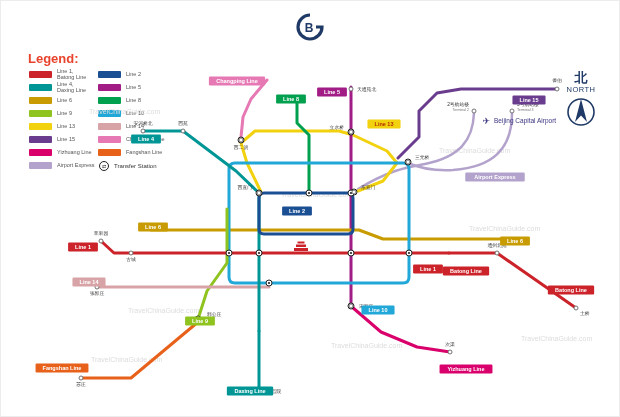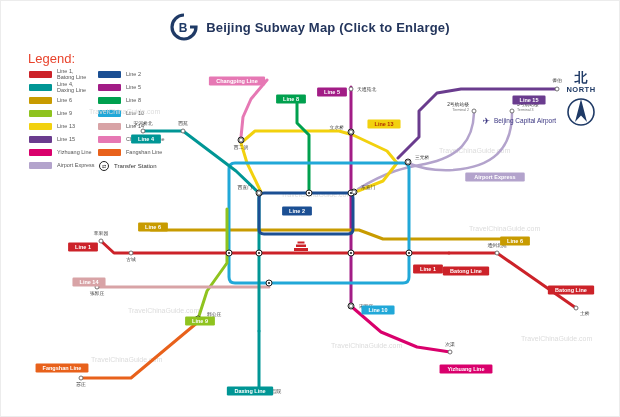--- a/index.html
+++ b/index.html
@@ -2,52 +2,51 @@
 <html><head>
 <meta charset="utf-8">
 <style>
   html,body{margin:0;padding:0;background:#fff;}
   #stage{position:relative;width:620px;height:417px;background:#fff;overflow:hidden;
          font-family:"Liberation Sans",sans-serif;border:1px solid #ececec;box-sizing:border-box;}
   
   #titlebar{position:absolute;top:12px;left:0;width:100%;display:flex;justify-content:center;align-items:center;gap:8px;}
   #title{font-size:13px;color:#23355c;font-weight:bold;letter-spacing:.2px;}
   
-  #legend-heading{position:absolute;left:27px;top:50px;font-size:13px;font-weight:normal;color:#e8432c;}
+  #legend-heading{position:absolute;left:27px;top:50px;font-size:13px;font-weight:bold;color:#e8432c;}
   .leg-col{position:absolute;top:67px;}
   #leg-col1{left:28px;}
   #leg-col2{left:97px;}
   .leg-row{display:flex;align-items:center;height:13px;}
   .leg-swatch{width:23px;height:7px;border-radius:1px;flex:0 0 auto;}
   .leg-label{font-size:5.5px;color:#555;margin-left:5px;white-space:pre-line;line-height:1.05;}
   .leg-transfer-icon{width:8px;height:8px;border:1px solid #222;border-radius:50%;
       font-size:5px;line-height:8px;text-align:center;color:#222;flex:0 0 auto;margin-left:1px;}
   .leg-transfer-label{font-size:6px;color:#333;margin-left:5px;}
   
   #note{position:absolute;left:29px;top:296px;color:#e8432c;}
   #note-heading{font-size:13px;font-weight:bold;margin-bottom:3px;}
   .note-line{font-size:6.3px;line-height:1.4;}
   
   #north{position:absolute;right:16px;top:70px;text-align:center;color:#1f3a66;width:44px;}
   #north-hanzi{font-size:13px;font-weight:bold;line-height:1;}
-  #north-label{font-size:7.5px;font-weight:bold;letter-spacing:.5px;margin-top:1px;}
+  #north-label{font-size:7.5px;font-weight:normal;letter-spacing:.5px;margin-top:1px;}
   svg{position:absolute;left:0;top:0;}
   text{font-family:"Liberation Sans",sans-serif;}
 </style>
 </head>
 <body>
 
 <div id="stage">
 
   <div id="titlebar">
     <svg width="28" height="28" viewBox="0 0 28 28" style="position:static">
       <path d="M14,2 A12,12 0 1 0 26,14 L20,14" fill="none" stroke="#1f3a66" stroke-width="3.2"></path>
       <text x="13" y="19" text-anchor="middle" font-size="12" font-weight="bold" fill="#1f3a66">B</text>
     </svg>
-    <span id="title">Beijing Subway Map (Click to Enlarge)</span>
   </div>
 
   <div id="legend-heading">Legend:</div>
   <div id="leg-col1" class="leg-col">
       <div class="leg-row">
         <span class="leg-swatch" style="background: rgb(204, 34, 41);"></span>
         <span class="leg-label">Line 1,
 Batong Line</span>
       </div>
       <div class="leg-row">

